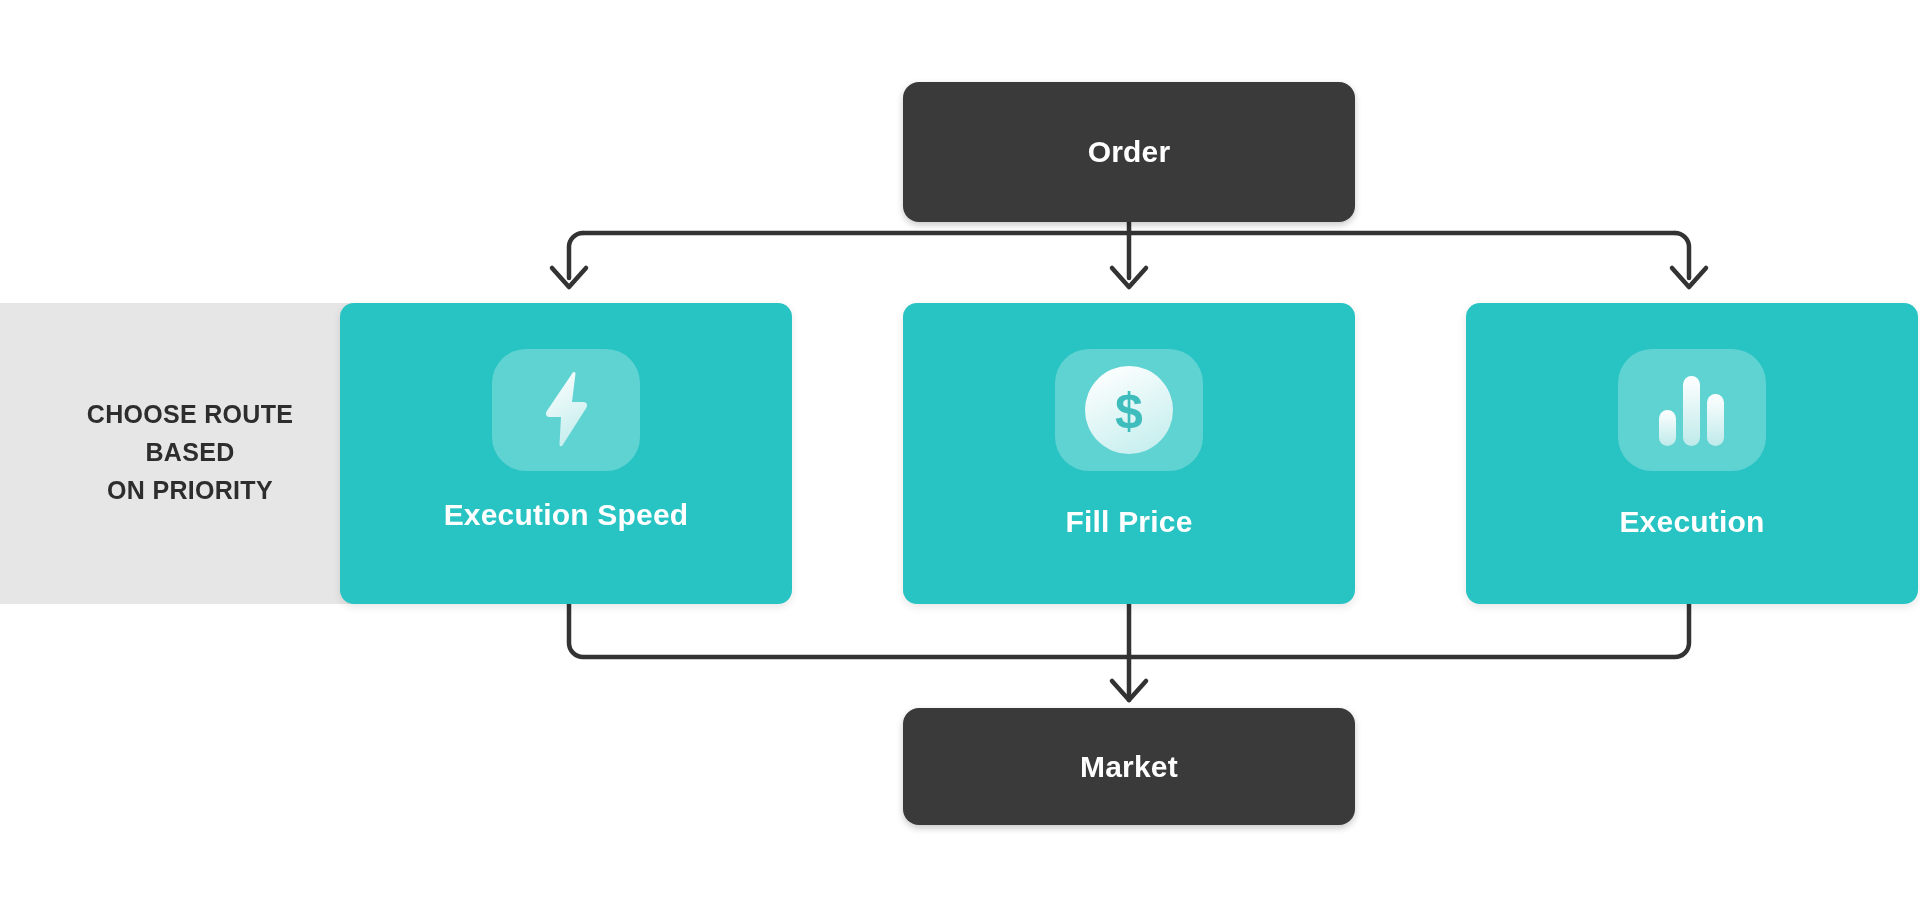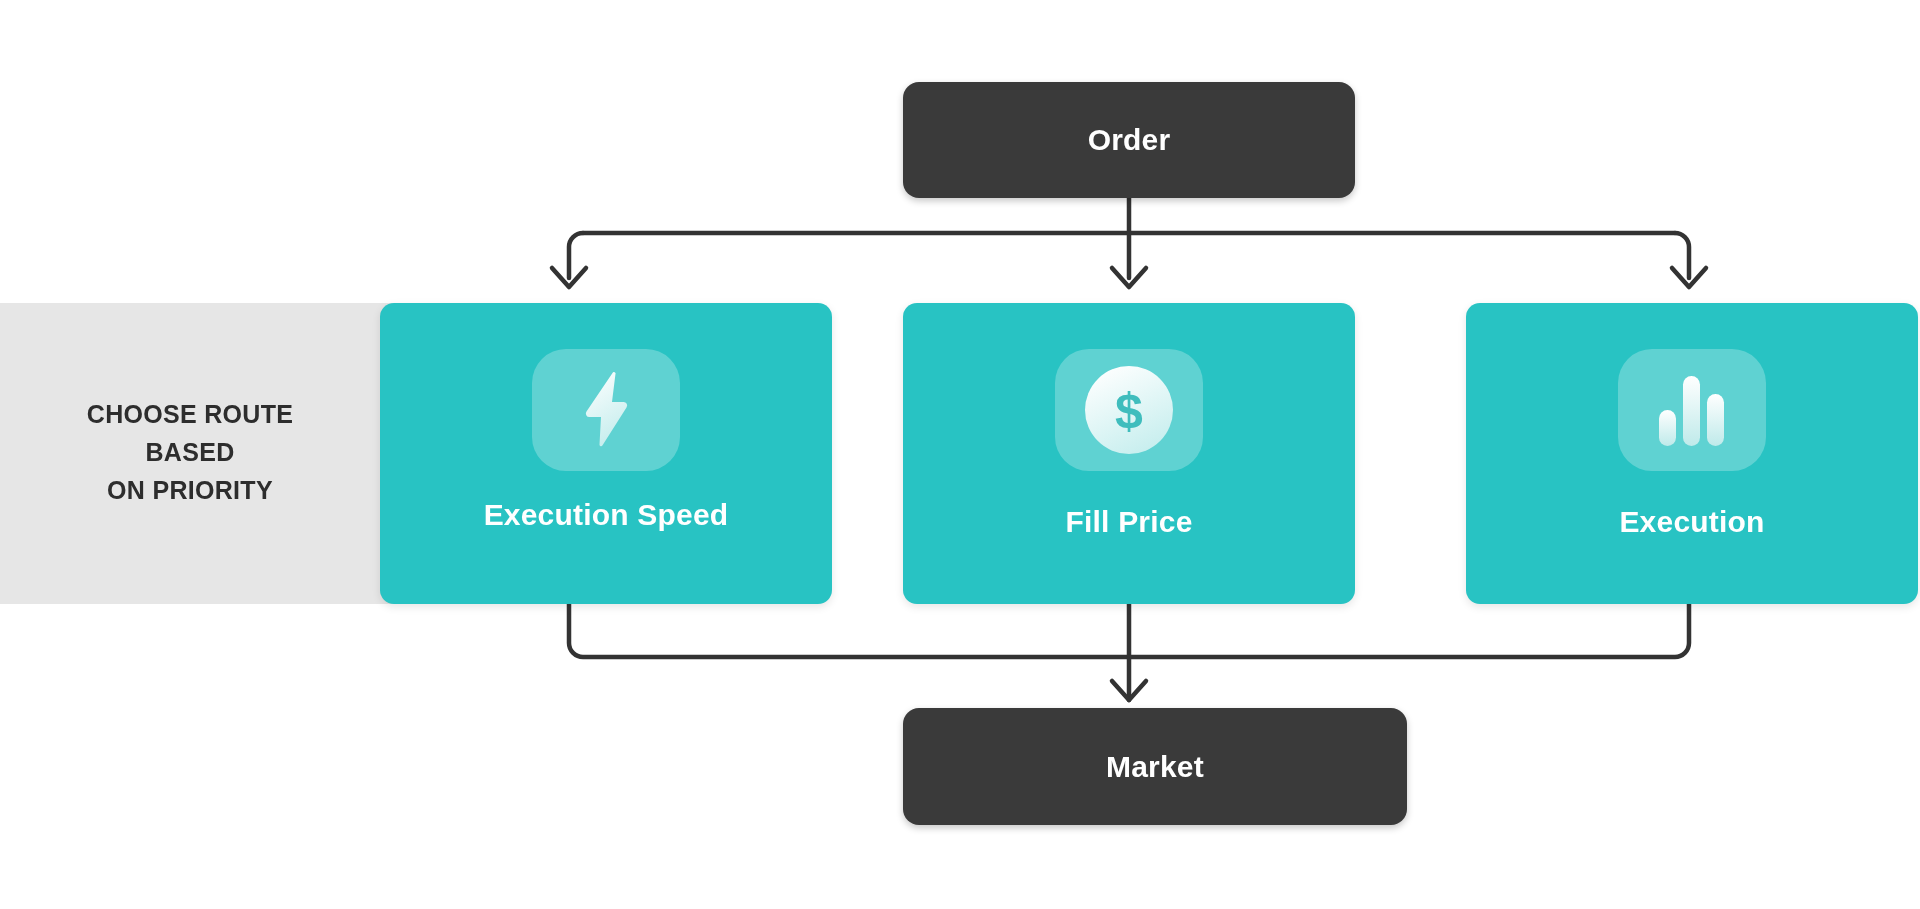--- a/index.html
+++ b/index.html
@@ -66,41 +66,41 @@
   .node-dark .node-text {
     color: #ffffff;
     font-size: 30px;
     font-weight: bold;
     letter-spacing: 0.2px;
   }
   #node-order {
     left: 903px;
     top: 82px;
     width: 452px;
-    height: 116px;
+    height: 140px;
   }
   #node-market {
     left: 903px;
     top: 708px;
-    width: 504px;
+    width: 452px;
     height: 117px;
     align-items: center;
   }
 
   
   .card {
     position: absolute;
     top: 303px;
     width: 452px;
     height: 301px;
     background: #28c3c3;
     border-radius: 14px;
     box-shadow: 0 3px 8px rgba(0,0,0,0.10);
   }
-  #card-0 { left: 340px; margin-left: 40px; }
+  #card-0 { left: 340px; }
   #card-1 { left: 903px; }
   #card-2 { left: 1466px; }
 
   .icon-tile {
     position: absolute;
     left: 50%;
     transform: translateX(-50%);
     top: 46px;
     width: 148px;
     height: 122px;

